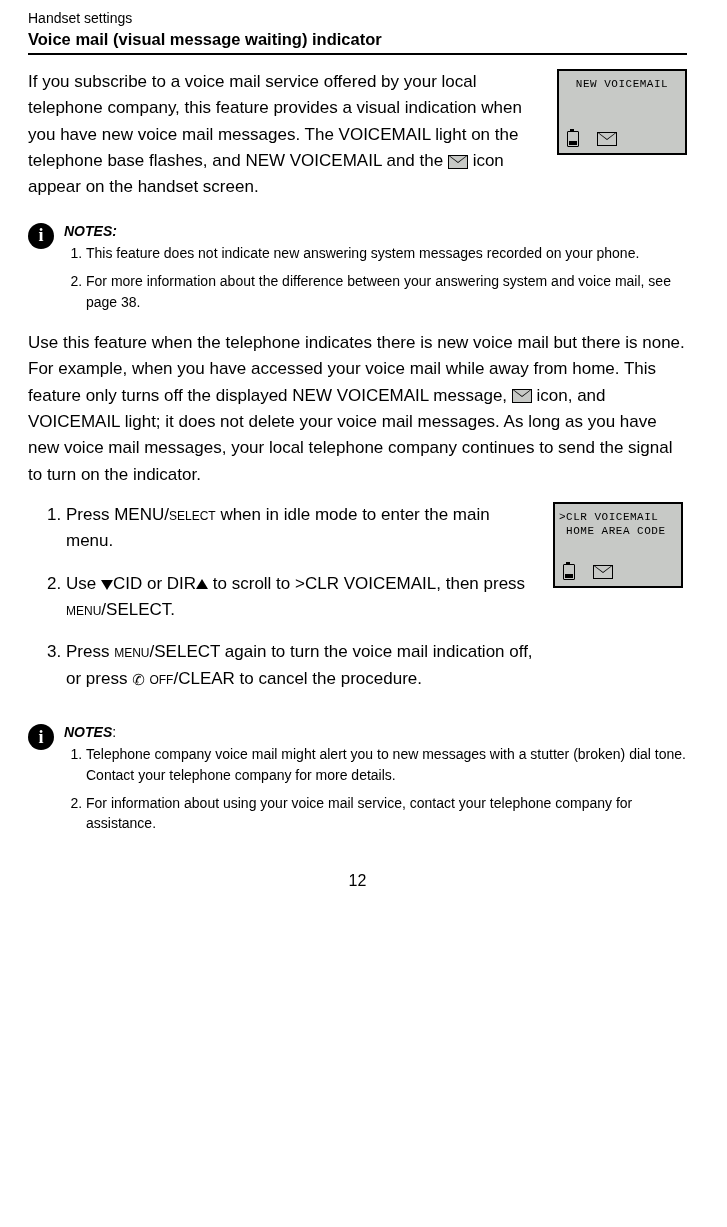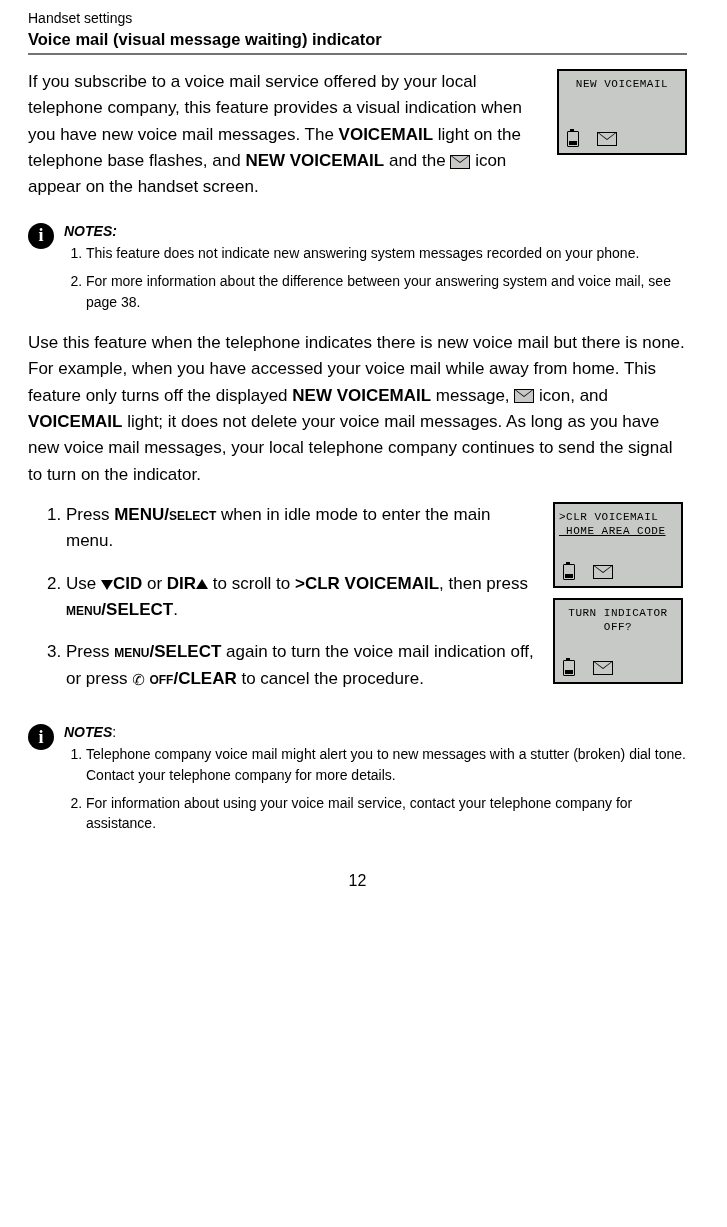--- a/index.html
+++ b/index.html
@@ -1,19 +1,19 @@
 <!DOCTYPE html>
 <html><head>
 <meta charset="utf-8">
 <style>
   html,body{margin:0;padding:0;background:#fff;color:#000;}
   .page{width:715px;min-height:1227px;box-sizing:border-box;padding:10px 28px 20px 28px;font-family:"Trebuchet MS","Lucida Sans Unicode",Arial,sans-serif;}
   .cat{font-size:14px;}
   .title{font-size:28px;font-weight:300;margin:4px 0 10px 0;letter-spacing:.5px;}
-  .sec-head{font-size:16.5px;font-weight:bold;border-bottom:2px solid #737373;padding-bottom:4px;margin-top:4px;margin-bottom:14px;}
+  .sec-head{font-size:16.5px;font-weight:bold;border-bottom:2px solid #000000;padding-bottom:4px;margin-top:4px;margin-bottom:14px;}
   .sec-head.spaced{margin-top:60px;}
   p.body{font-size:17px;line-height:1.55;margin:0 0 14px 0;}
   .float-lcd{float:right;margin-left:12px;margin-bottom:8px;}
   .lcd{border:2px solid #000;background:#c7c9c6;width:130px;height:86px;box-sizing:border-box;padding:6px 4px 4px 4px;font-family:"Courier New",monospace;position:relative;}
   .lcd .line{font-size:11px;text-align:center;letter-spacing:.5px;white-space:pre;line-height:1.3;font-family:"Courier New",monospace;}
   .lcd .icons{position:absolute;bottom:6px;left:8px;display:flex;gap:18px;align-items:center;}
   .batt{display:inline-block;border:1.5px solid #000;width:10px;height:14px;position:relative;border-radius:1px;}
   .batt::before{content:"";position:absolute;top:-3px;left:2px;width:4px;height:2px;background:#000;}
   .batt::after{content:"";position:absolute;left:1px;right:1px;bottom:1px;height:4px;background:#000;}
   .env{display:inline-block;width:18px;height:12px;border:1.5px solid #000;position:relative;background:#c7c9c6;}
@@ -24,21 +24,21 @@
   .note-body{flex:1;font-size:14px;line-height:1.45;}
   .note-title{font-style:italic;font-weight:bold;margin-bottom:2px;}
   .note-body ol{margin:2px 0 0 0;padding-left:22px;}
   .note-body li{margin-bottom:8px;}
   ol.steps{font-size:17px;line-height:1.55;padding-left:22px;margin:0;}
   ol.steps li{margin-bottom:16px;padding-right:150px;margin-left:16px;}
   .screens-right{float:right;width:134px;}
   .screens-right .lcd{margin-bottom:10px;}
   .pagenum{text-align:center;font-size:16px;margin-top:30px;}
   .micon{display:inline-block;vertical-align:middle;}
-  .b{font-weight:bold;text-align:right;}
+  .b{font-weight:normal;text-align:right;}
   .sc{font-variant:small-caps;}
   .clear{clear:both;}
   .triangle-down{display:inline-block;width:0;height:0;border-left:6px solid transparent;border-right:6px solid transparent;border-top:10px solid #000;vertical-align:baseline;position:relative;top:1px;}
   .triangle-up{display:inline-block;width:0;height:0;border-left:6px solid transparent;border-right:6px solid transparent;border-bottom:10px solid #000;vertical-align:baseline;}
   .phone-icn{font-size:15px;display:inline-block;transform:translateY(1px);}
 </style>
 </head>
 <body>
 
 <div class="page">
@@ -76,29 +76,21 @@
   </div>
 
 
   <p class="body">
     <span>Use this feature when the telephone indicates there is new voice mail but there is none. For example, when you have accessed your voice mail while away from home. This feature only turns off the displayed </span><span class="b">NEW VOICEMAIL</span><span> message, </span><span class="env micon" style="vertical-align:middle;"></span><span> icon, and </span><span class="b">VOICEMAIL</span><span> light; it does not delete your voice mail messages. As long as you have new voice mail messages, your local telephone company continues to send the signal to turn on the indicator.</span>
   </p>
 
   <div class="screens-right">
     <div class="lcd">
       <div class="line" style="text-align:left;">&gt;CLR VOICEMAIL</div>
-      <div class="line" style="text-align:left;text-decoration:underline;"> HOME AREA CODE</div>
-      <div class="icons">
-        <span class="batt"></span>
-        <span class="env"></span>
-      </div>
-    </div>
-    <div class="lcd">
-      <div class="line">TURN INDICATOR</div>
-      <div class="line">OFF?</div>
+      <div class="line" style="text-align:left;"> HOME AREA CODE</div>
       <div class="icons">
         <span class="batt"></span>
         <span class="env"></span>
       </div>
     </div>
   </div>
 
 
   <ol class="steps">
     <li>

